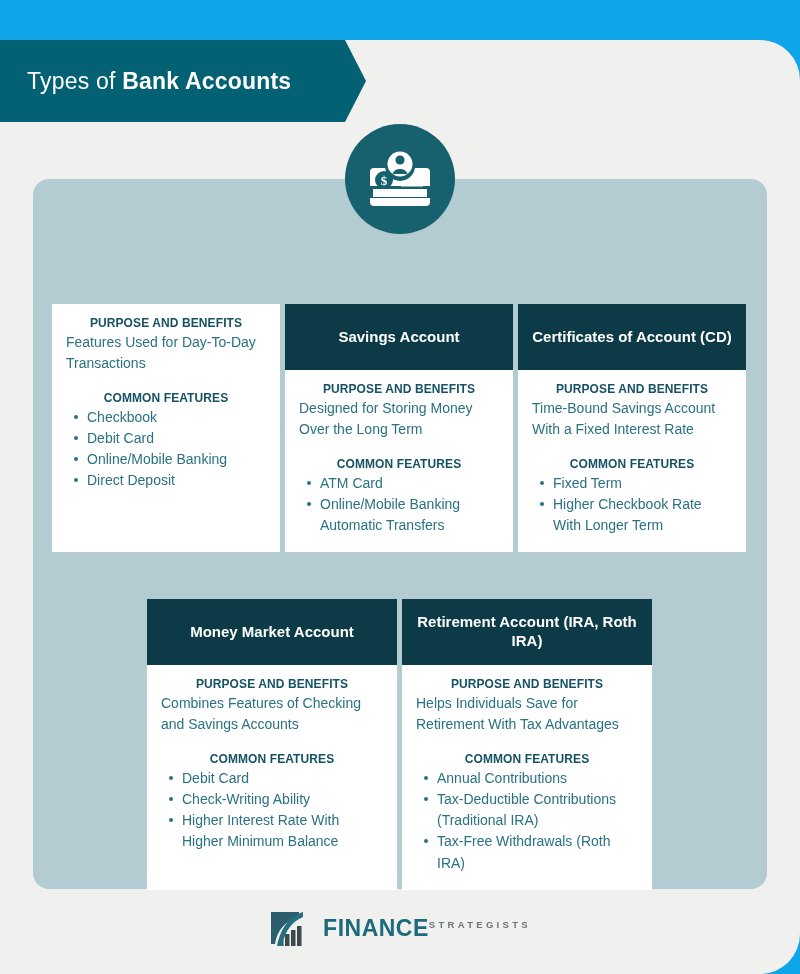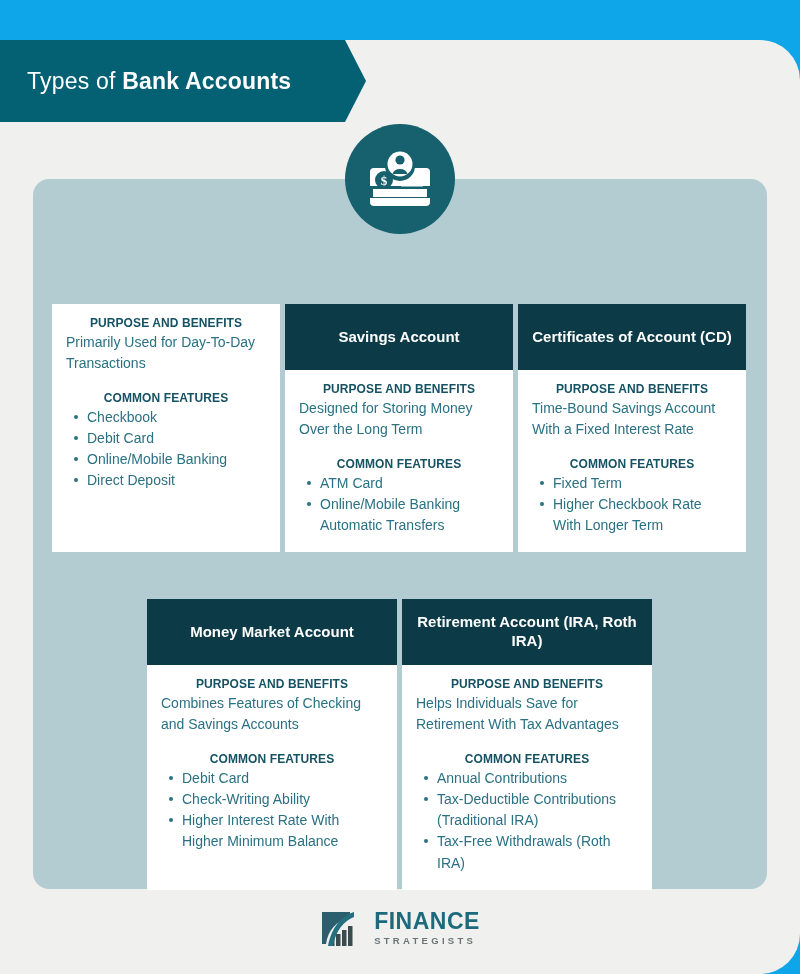--- a/index.html
+++ b/index.html
@@ -157,21 +157,21 @@
     left: 0;
     top: 868px;
     width: 800px;
     display: flex;
     align-items: center;
     justify-content: center;
     gap: 8px;
   }
   #logo-text {
     display: flex;
-    flex-direction: column;
+    flex-direction: row;
     line-height: 1;
   }
   #logo-word-1 {
     color: #1d6a7d;
     font-size: 23px;
     font-weight: bold;
     letter-spacing: 0.5px;
   }
   #logo-word-2 {
     color: #6b7577;
@@ -212,21 +212,21 @@
       </svg>
     </div>
 
     <div id="panel">
 
       <div class="row" id="row1">
 
         <div class="acct-card">
           <div class="acct-body">
             <p class="sec-label">PURPOSE AND BENEFITS</p>
-            <p class="sec-text">Primarily Used for Day-To-Day Transactions</p>
+            <p class="sec-text">Features Used for Day-To-Day Transactions</p>
             <p class="sec-label">COMMON FEATURES</p>
             <ul class="feat">
               <li><span class="dot"></span><span>Checkbook</span></li>
               <li><span class="dot"></span><span>Debit Card</span></li>
               <li><span class="dot"></span><span>Online/Mobile Banking</span></li>
               <li><span class="dot"></span><span>Direct Deposit</span></li>
             </ul>
           </div>
         </div>
 

